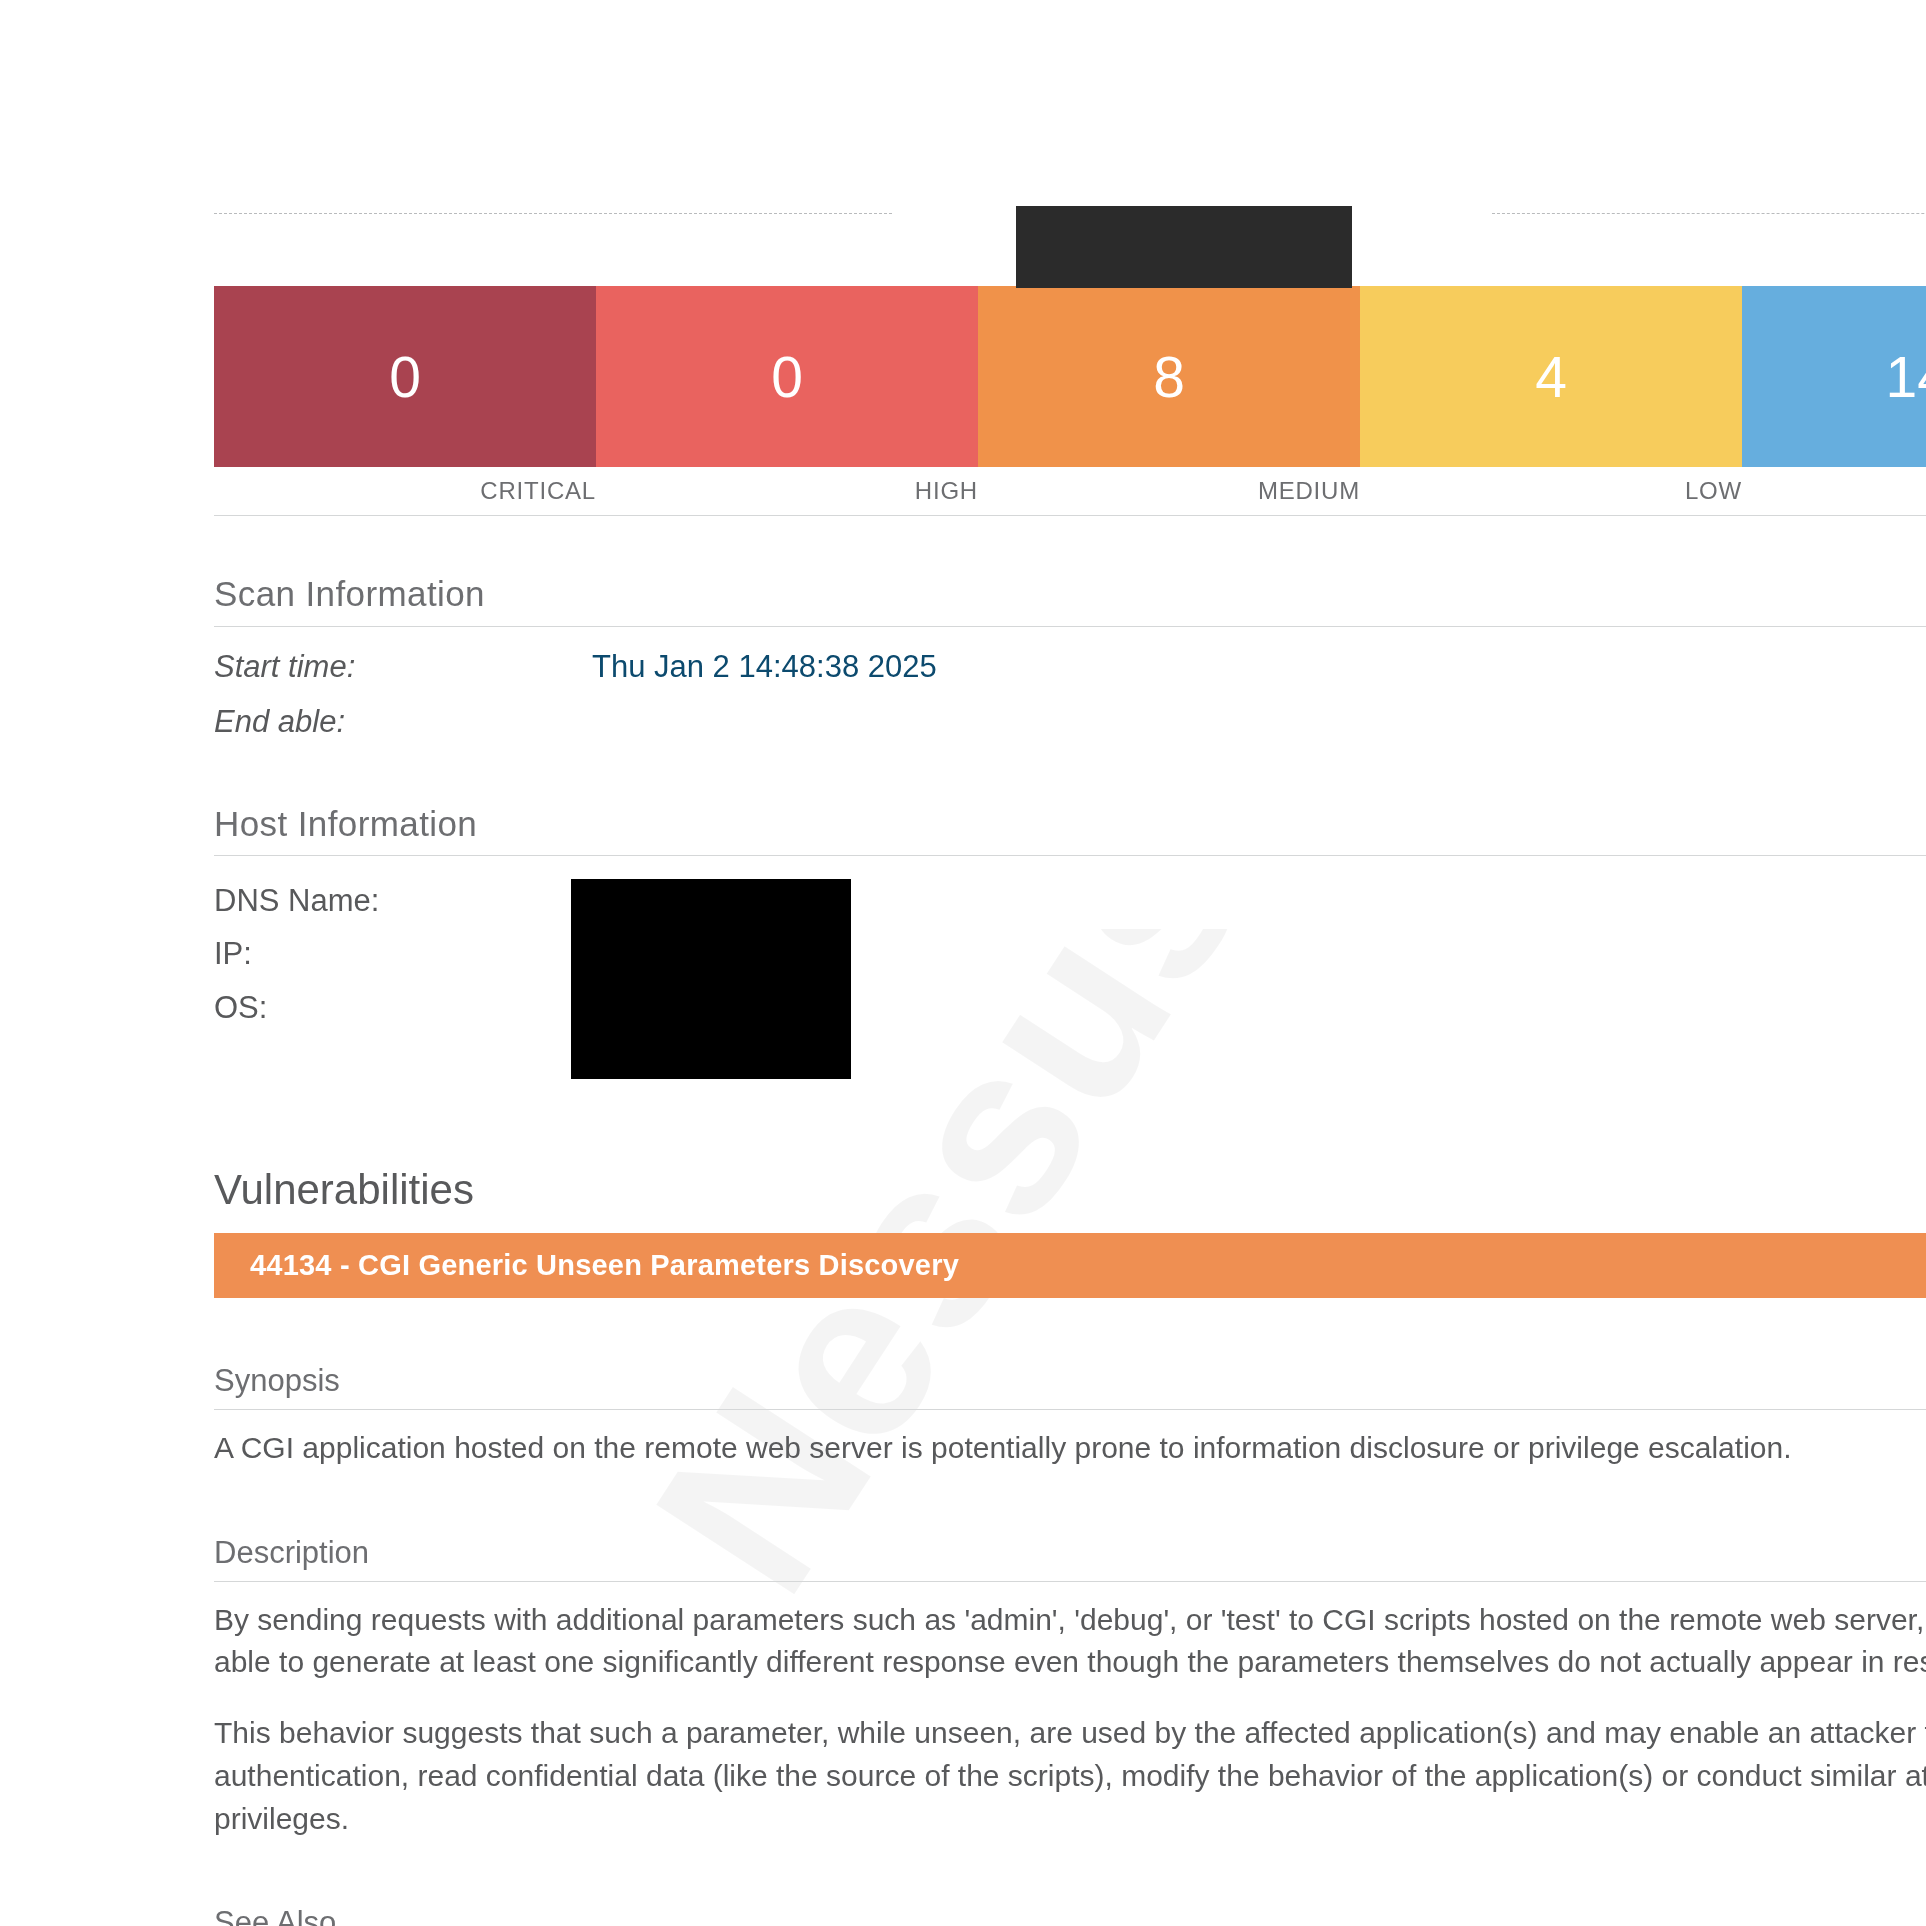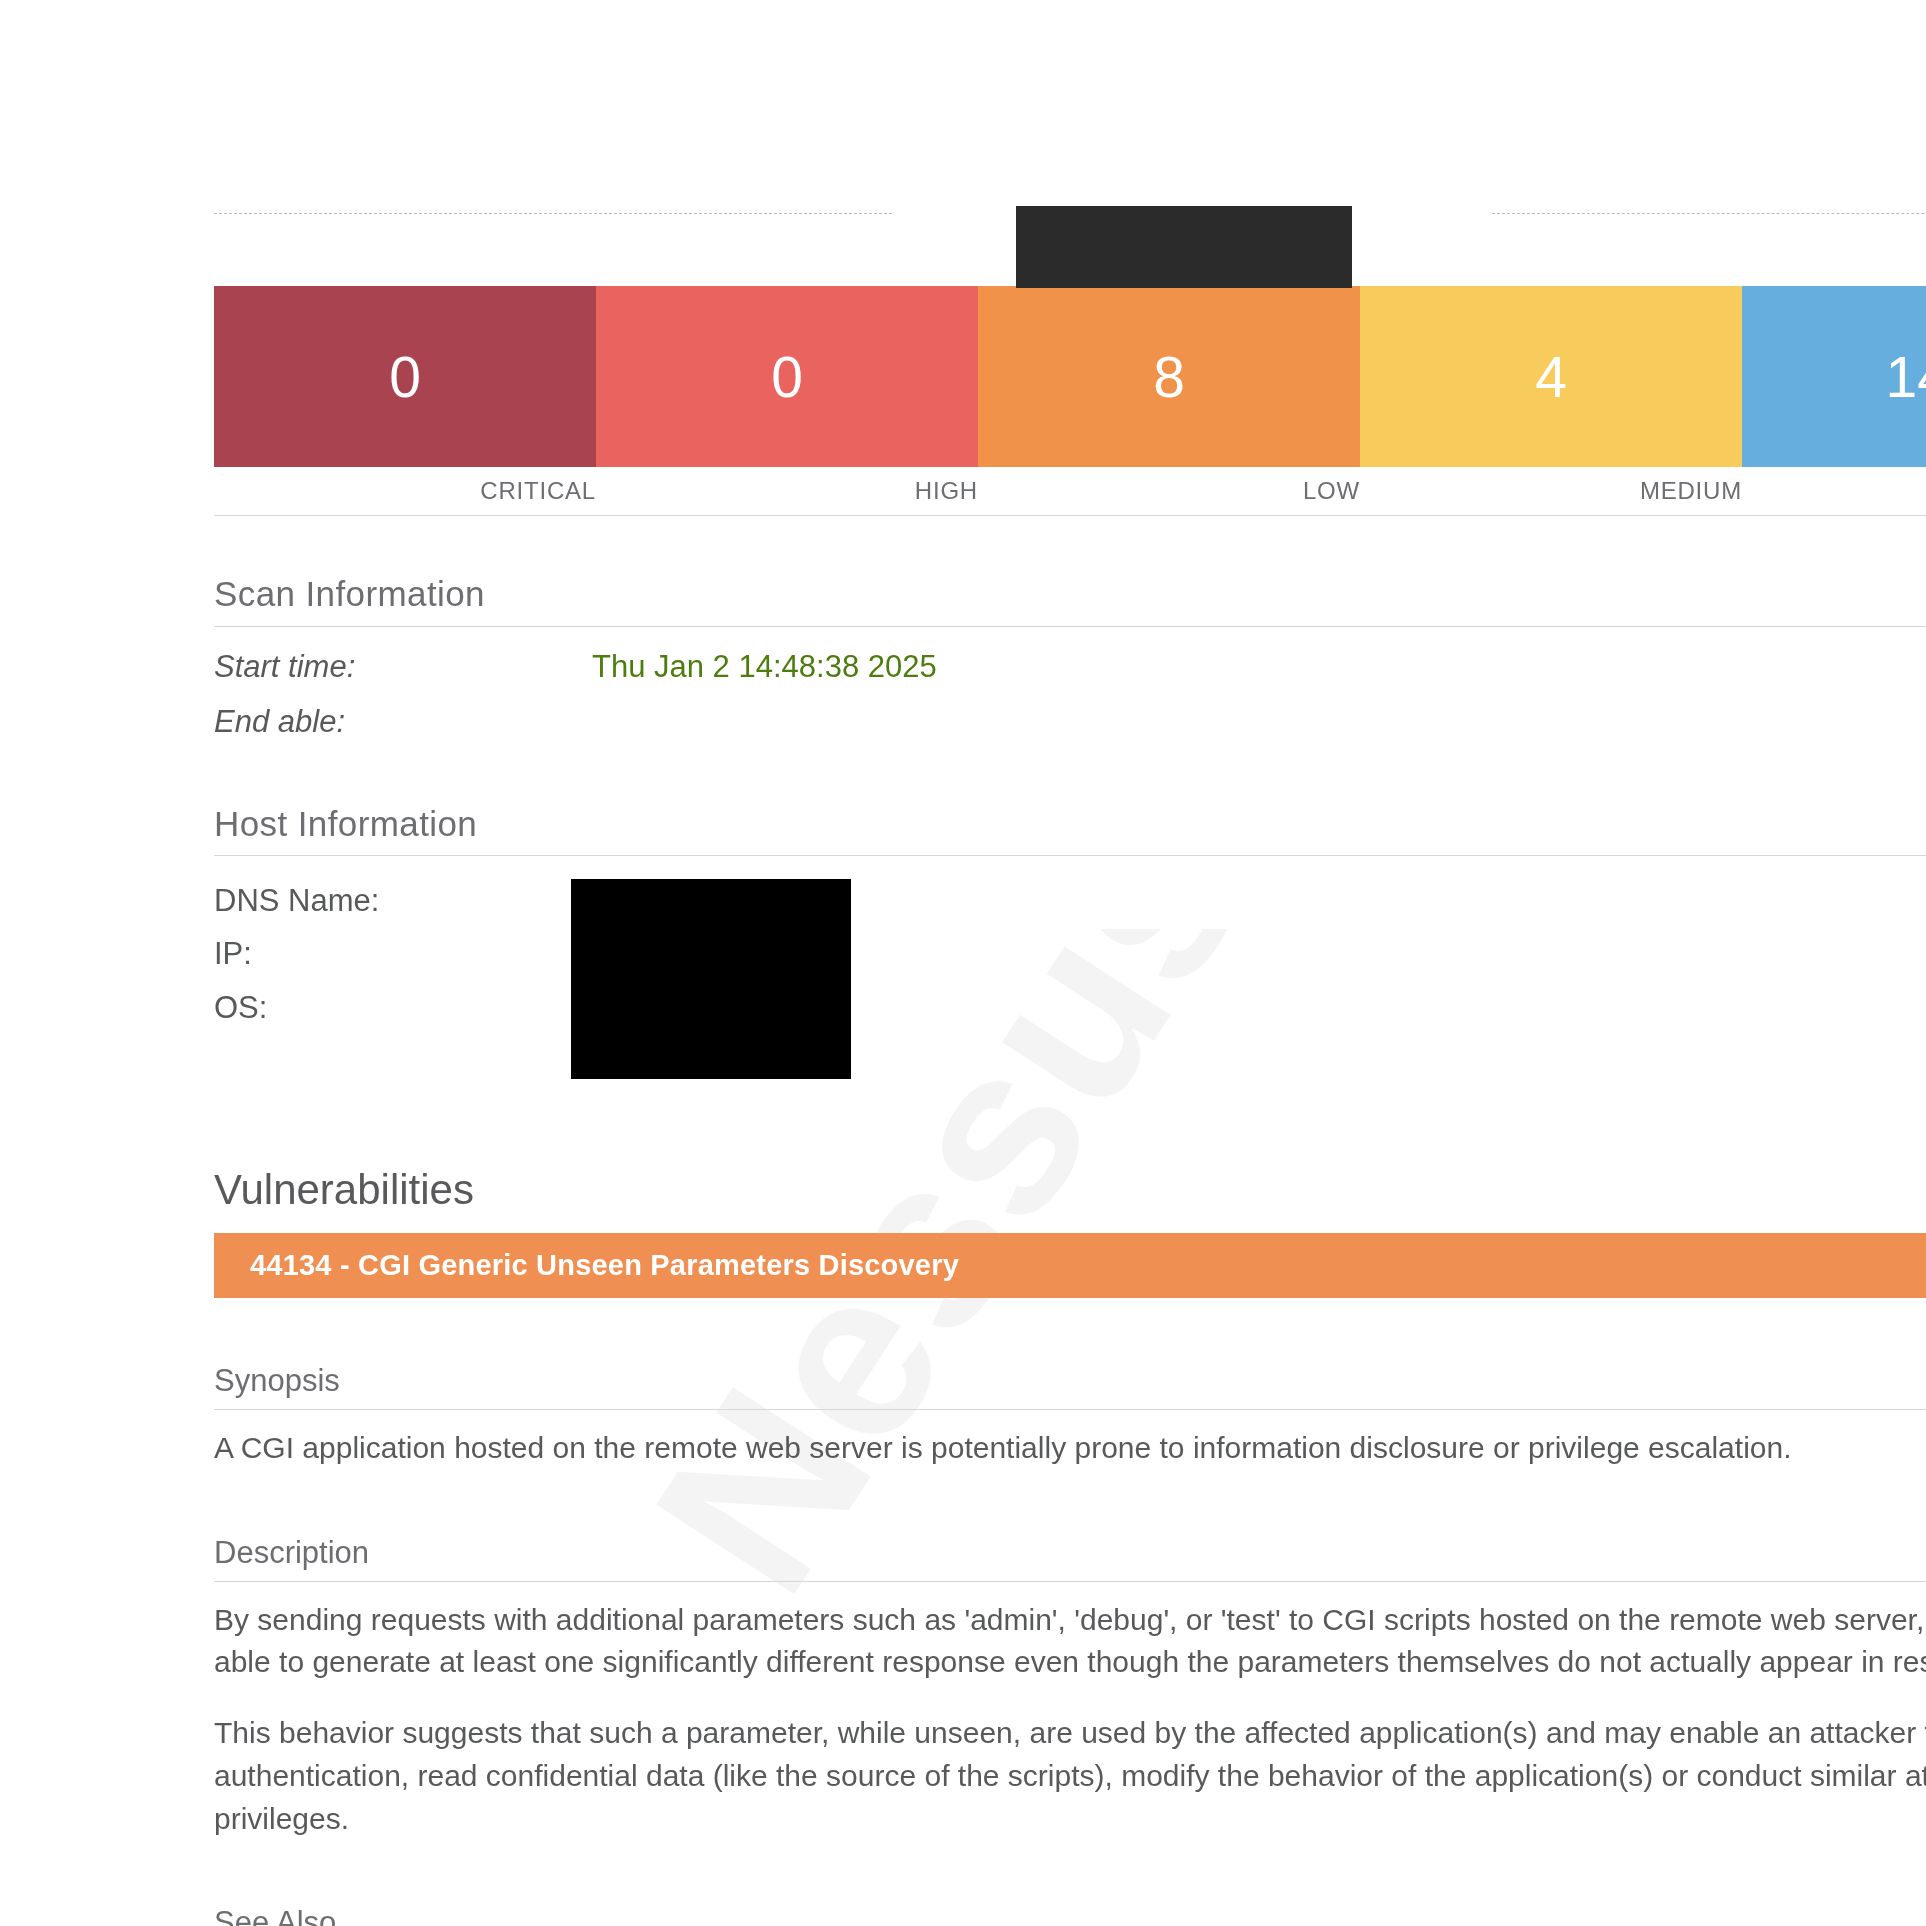--- a/index.html
+++ b/index.html
@@ -129,21 +129,21 @@
     display: flex;
     margin-bottom: 8.5px;
   }
   .kv-key {
     width: 378px;
     flex: 0 0 378px;
     color: #58595b;
     font-style: italic;
   }
   .kv-val {
-    color: #4d7c0f;
+    color: #0c4a6e;
   }
 
   
   .host-block {
     position: relative;
     margin-top: 17.7px;
     height: 223px;
   }
   .host-keys {
     font-size: 31px;
@@ -212,22 +212,22 @@
     <div class="sev-row">
       <div class="sev-cell" style="background:#a94350">0</div>
       <div class="sev-cell" style="background:#e9635f">0</div>
       <div class="sev-cell" style="background:#f0924a">8</div>
       <div class="sev-cell" style="background:#f7cc5c">4</div>
       <div class="sev-cell" style="background:#66aede">144</div>
     </div>
     <div class="sev-labels">
       <div class="sev-label">CRITICAL</div>
       <div class="sev-label">HIGH</div>
+      <div class="sev-label">MEDIUM</div>
       <div class="sev-label">LOW</div>
-      <div class="sev-label">MEDIUM</div>
       <div class="sev-label">INFO</div>
     </div>
 
     <div class="sec-title">Scan Information</div>
     <div class="kv-table">
       <div class="kv-row">
         <div class="kv-key">Start time:</div>
         <div class="kv-val">Thu Jan 2 14:48:38 2025</div>
       </div>
       <div class="kv-row">

